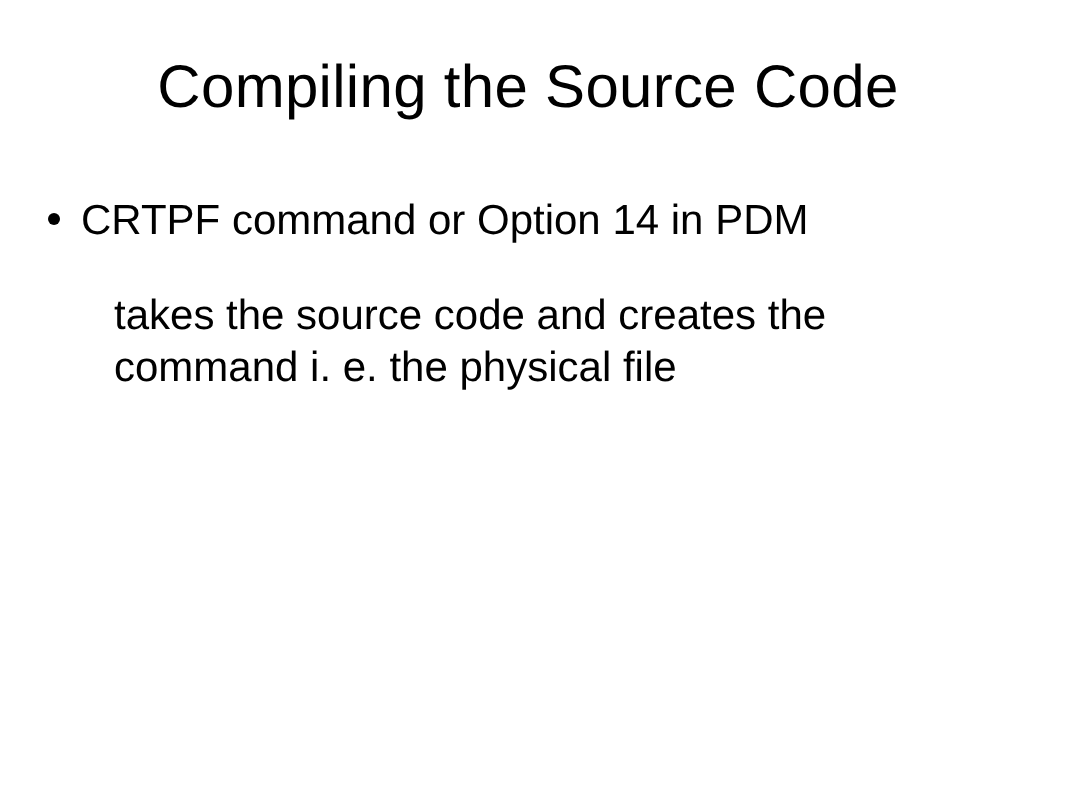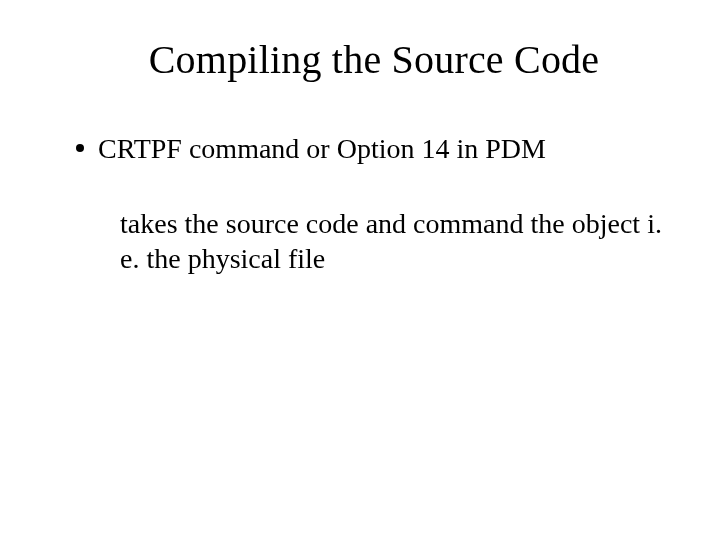--- a/index.html
+++ b/index.html
@@ -8,38 +8,37 @@
     width: 720px;
     height: 540px;
     background: #ffffff;
     font-family: Arial, Helvetica, sans-serif;
     color: #000000;
   }
   .slide {
     box-sizing: border-box;
     width: 720px;
     height: 480px;
-    padding: 36px 48px 48px 76px;
-    font-family: Liberation Serif, serif;
+    padding: 36px 48px 48px 32px;
   }
   .title {
     text-align: center;
     font-size: 40px;
     font-weight: 400;
     margin: 0 0 48px 0;
     letter-spacing: 0.2px;
   }
   .body {
     font-size: 28px;
     line-height: 1.25;
   }
   .bullet-row {
     display: flex;
     align-items: flex-start;
-    margin-bottom: 40px;
+    margin-bottom: 28px;
   }
   .bullet-dot {
     width: 8px;
     height: 8px;
     background: #000;
     border-radius: 50%;
     margin-top: 13px;
     margin-right: 14px;
     flex-shrink: 0;
   }
@@ -55,15 +54,15 @@
 <body>
 
 <div class="slide">
   <h1 class="title">Compiling the Source Code</h1>
 
   <div class="body">
     <div class="bullet-row">
       <span class="bullet-dot"></span>
       <span class="bullet-text">CRTPF command or Option 14 in PDM</span>
     </div>
-    <div class="sub">takes the source code and command the object i. e. the physical file</div>
+    <div class="sub">takes the source code and creates the command i. e. the physical file</div>
   </div>
 </div>
 
 </body></html>

